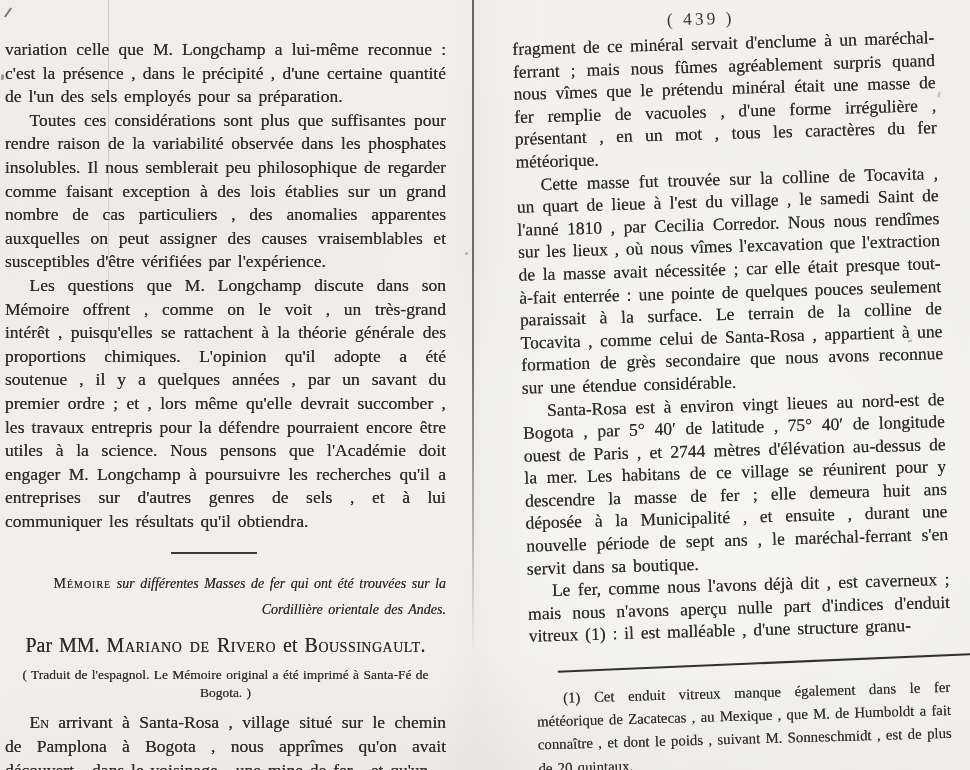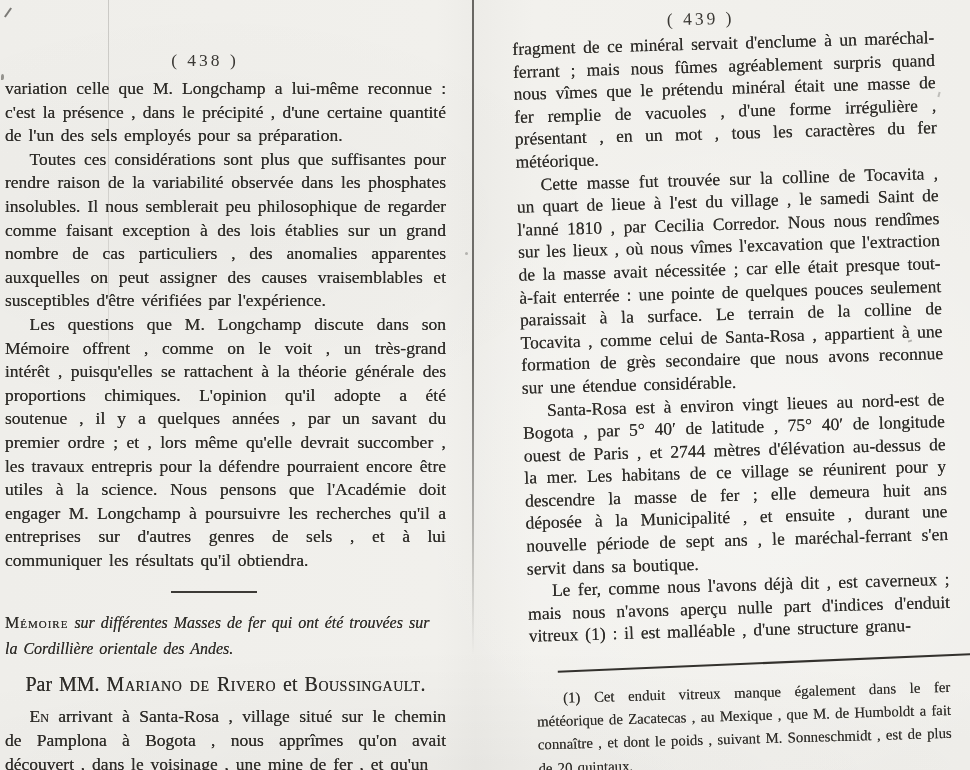--- a/index.html
+++ b/index.html
@@ -35,21 +35,21 @@
     word-spacing:2.5px;
     text-shadow:0 0 0.5px rgba(46,44,40,0.85);
   }
   .col-right p.body{line-height:22.6px;}
   p.ind{text-indent:1.4em;}
   .rule{
     width:86px;height:2px;background:#3c3a36;border:none;
     margin:19px 0 0 166px;
   }
   .heading{
-    margin-top:17px;text-align:left;font-size:16px;line-height:26px;
+    margin-top:17px;text-align:right;font-size:14px;line-height:26px;
     word-spacing:2px;text-shadow:0 0 0.5px rgba(46,44,40,0.8);
   }
   .sc{font-variant:small-caps;}
   .heading .sc{letter-spacing:1px;font-style:normal;}
   .heading .it{font-style:italic;}
   .byline{
     margin-top:11px;text-align:center;font-size:20px;word-spacing:2px;
     text-shadow:0 0 0.5px rgba(46,44,40,0.8);
   }
   .byline .sc{letter-spacing:0.5px;}
@@ -84,36 +84,36 @@
   .speck4{left:465px;top:252px;width:3px;height:3px;border-radius:50%;opacity:0.35;}
   .speck5{left:938px;top:92px;width:2px;height:5px;opacity:0.3;transform:rotate(15deg);}
 </style>
 </head>
 <body>
 
 <div class="scan">
 
   <div class="page page-left">
     <div class="col col-left">
-      <div class="pageno">( 438 )</div>
 
       <p class="body">variation celle que M. Longchamp a lui-même reconnue&nbsp;: c'est la présence&nbsp;, dans le précipité&nbsp;, d'une certaine quantité de l'un des sels employés pour sa préparation.</p>
       <p class="body ind">Toutes ces considérations sont plus que suffisantes pour rendre raison de la variabilité observée dans les phosphates insolubles. Il nous semblerait peu philosophique de regarder comme faisant exception à des lois établies sur un grand nombre de cas particuliers&nbsp;, des anomalies apparentes auxquelles on peut assigner des causes vraisemblables et susceptibles d'être vérifiées par l'expérience.</p>
       <p class="body ind">Les questions que M. Longchamp discute dans son Mémoire offrent&nbsp;, comme on le voit&nbsp;, un très-grand intérêt&nbsp;, puisqu'elles se rattachent à la théorie générale des proportions chimiques. L'opinion qu'il adopte a été soutenue&nbsp;, il y a quelques années&nbsp;, par un savant du premier ordre&nbsp;; et&nbsp;, lors même qu'elle devrait succomber&nbsp;, les travaux entrepris pour la défendre pourraient encore être utiles à la science. Nous pensons que l'Académie doit engager M. Longchamp à poursuivre les recherches qu'il a entreprises sur d'autres genres de sels&nbsp;, et à lui communiquer les résultats qu'il obtiendra.</p>
 
       <div class="rule"></div>
 
       <div class="heading">
         <span class="sc">Mémoire</span><span class="it"> sur différentes Masses de fer qui ont été trouvées sur la Cordillière orientale des Andes.</span>
       </div>
 
       <div class="byline">
         <span>Par MM. </span><span class="sc">Mariano de Rivero</span><span> et </span><span class="sc">Boussingault</span><span>.</span>
       </div>
 
+      <div class="trans-note">( Traduit de l'espagnol. Le Mémoire original a été imprimé à Santa-Fé de Bogota. )</div>
 
       <p class="body ind opening">
         <span class="sc">En</span><span> arrivant à Santa-Rosa&nbsp;, village situé sur le chemin de Pamplona à Bogota&nbsp;, nous apprîmes qu'on avait découvert&nbsp;, dans le voisinage&nbsp;, une mine de fer&nbsp;, et qu'un</span>
       </p>
     </div>
   </div>
 
   <div class="gutter-line"></div>
   <div class="fold-line"></div>
   <div class="speck speck1"></div>

